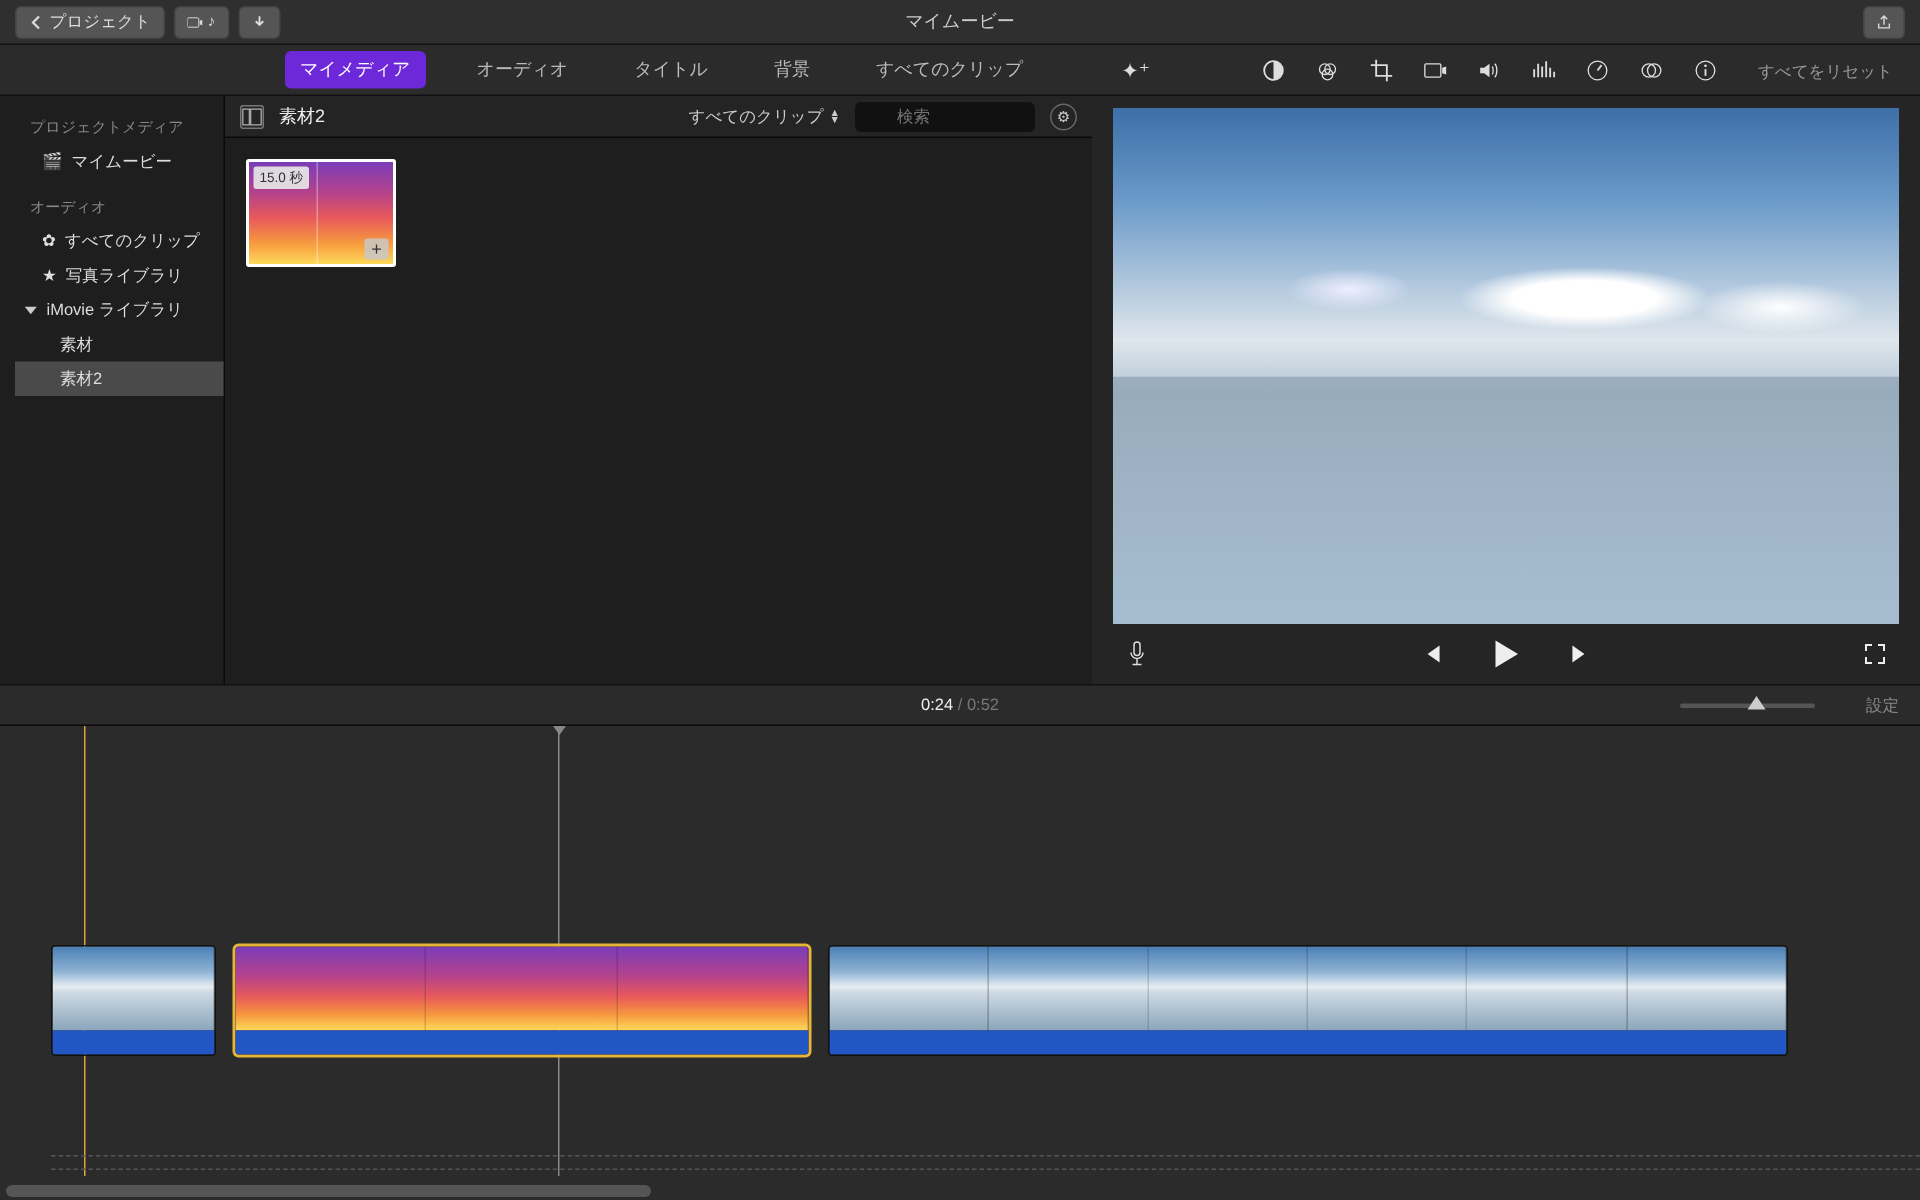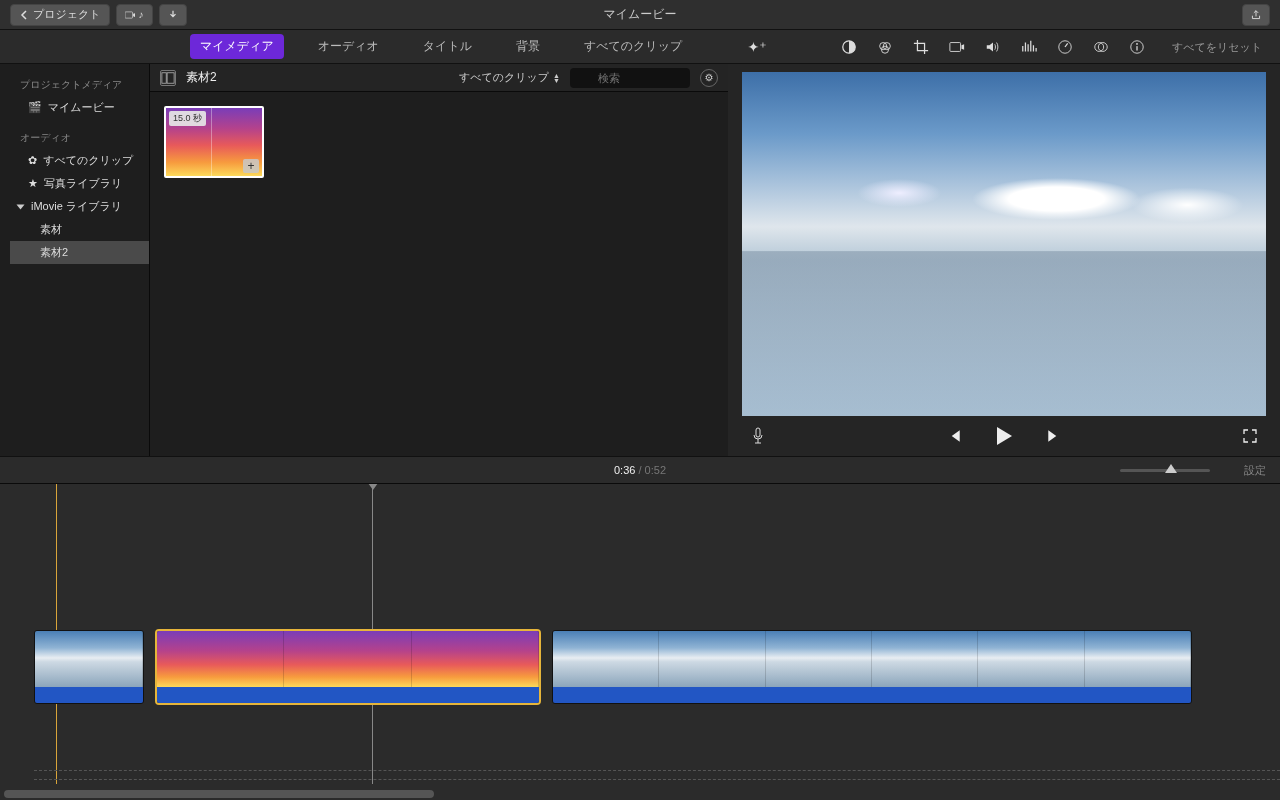--- a/index.html
+++ b/index.html
@@ -293,21 +293,21 @@
             <svg viewBox="0 0 14 14" width="14" height="14">
               <path d="M1 5V1h4M13 9v4H9M9 1h4v4M5 13H1V9" stroke="#eee" fill="none" stroke-width="1.3"></path>
             </svg>
           </div>
       </div>
     </div>
   </div>
 
   <div class="tl-hdr">
     <div class="tl-time">
-      <span class="b">0:36</span><span class="d"> / </span><span class="d">0:52</span>
+      <span class="b">0:24</span><span class="d"> / </span><span class="d">0:52</span>
     </div>
     <div class="zoom">
       <div class="zoom-track">
           <div class="zoom-thumb"></div>
         </div>
     </div>
     <div class="tl-set">設定</div>
   </div>
 
   <div class="timeline">

